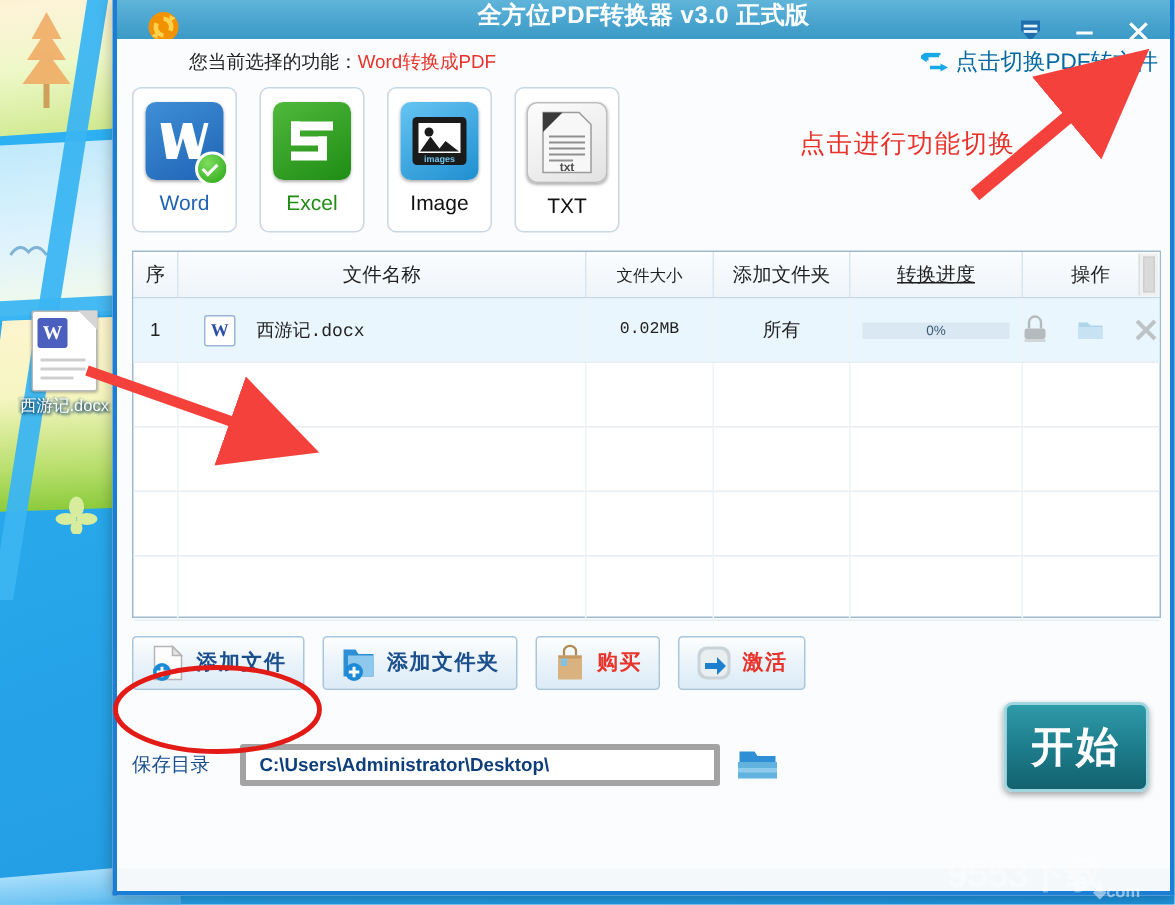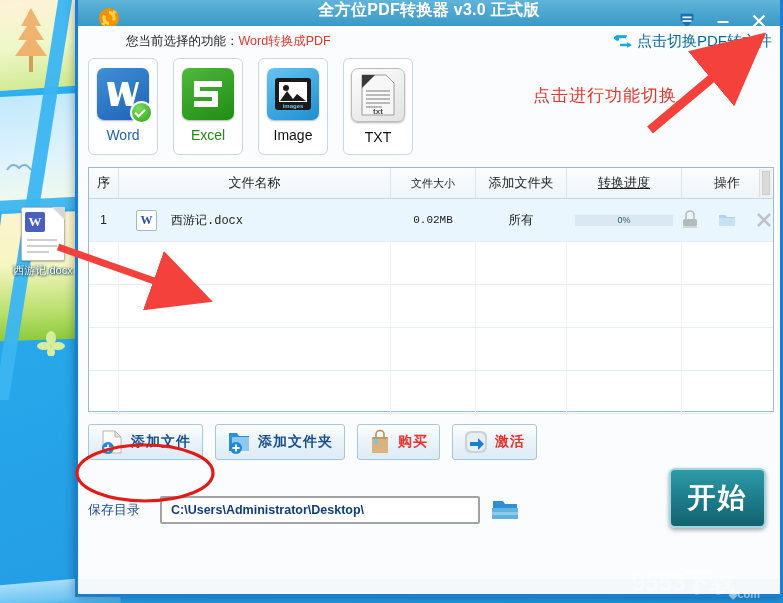--- a/index.html
+++ b/index.html
@@ -105,21 +105,21 @@
   #actionbar{position:absolute;left:10px;top:398px;display:flex;gap:12px;}
   .actbtn{height:36px;border:1px solid #a8c6dd;border-radius:3px;
      background:linear-gradient(180deg,#fdfefe 0%,#eaf3fa 50%,#dcebf6 100%);
      display:flex;align-items:center;gap:7px;padding:0 11px;cursor:pointer;box-sizing:border-box;}
   .actbtn .lbl{font-size:14px;font-family:"Liberation Serif",serif;font-weight:bold;letter-spacing:1px;}
   .lbl-blue{color:#1a4f8c;} .lbl-red{color:#e8322a;}
 
   
   #savebar{position:absolute;left:10px;top:458px;display:flex;align-items:center;gap:10px;margin-top:12px;}
   #save-lbl{font-size:13px;color:#1a4f8c;width:62px;}
-  #save-input{width:320px;height:28px;border:2px solid #a3a3a3;background:#fff;border-radius:2px;
+  #save-input{width:320px;height:28px;border:4px solid #a3a3a3;background:#fff;border-radius:2px;
      display:flex;align-items:center;padding:0 9px;box-sizing:border-box;
      font-size:12.5px;color:#0f3f7a;font-weight:bold;}
   #folder-btn{width:30px;height:26px;cursor:pointer;}
   #start-btn{position:absolute;right:14px;top:442px;width:93px;height:56px;border-radius:6px;
      background:linear-gradient(180deg,#2e9aa8 0%,#1e7d8c 50%,#13626f 100%);
      border:2px solid #9fd6e0;box-shadow:0 2px 4px rgba(0,0,0,.35);
      display:flex;align-items:center;justify-content:center;cursor:pointer;}
   #start-btn span{color:#fff;font-size:28px;font-weight:bold;letter-spacing:2px;}
 
   

